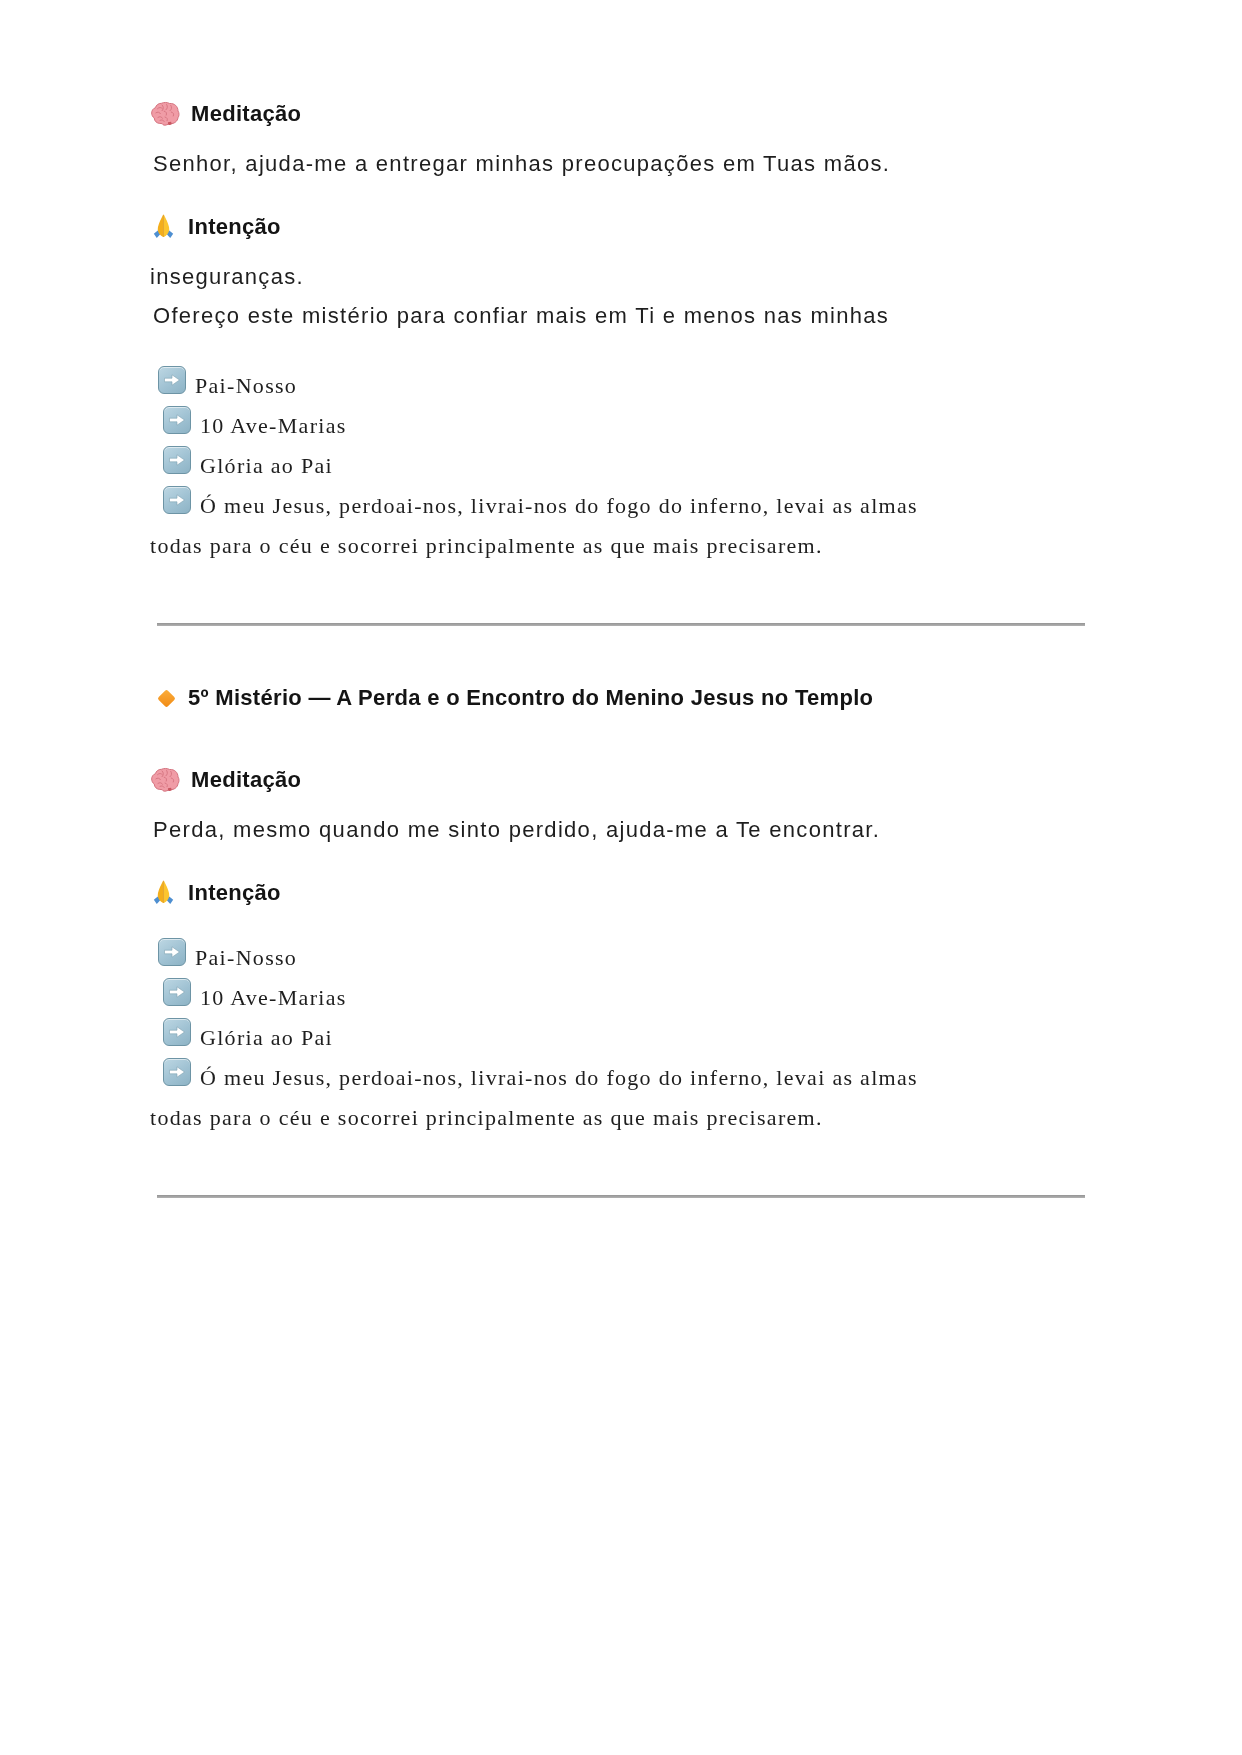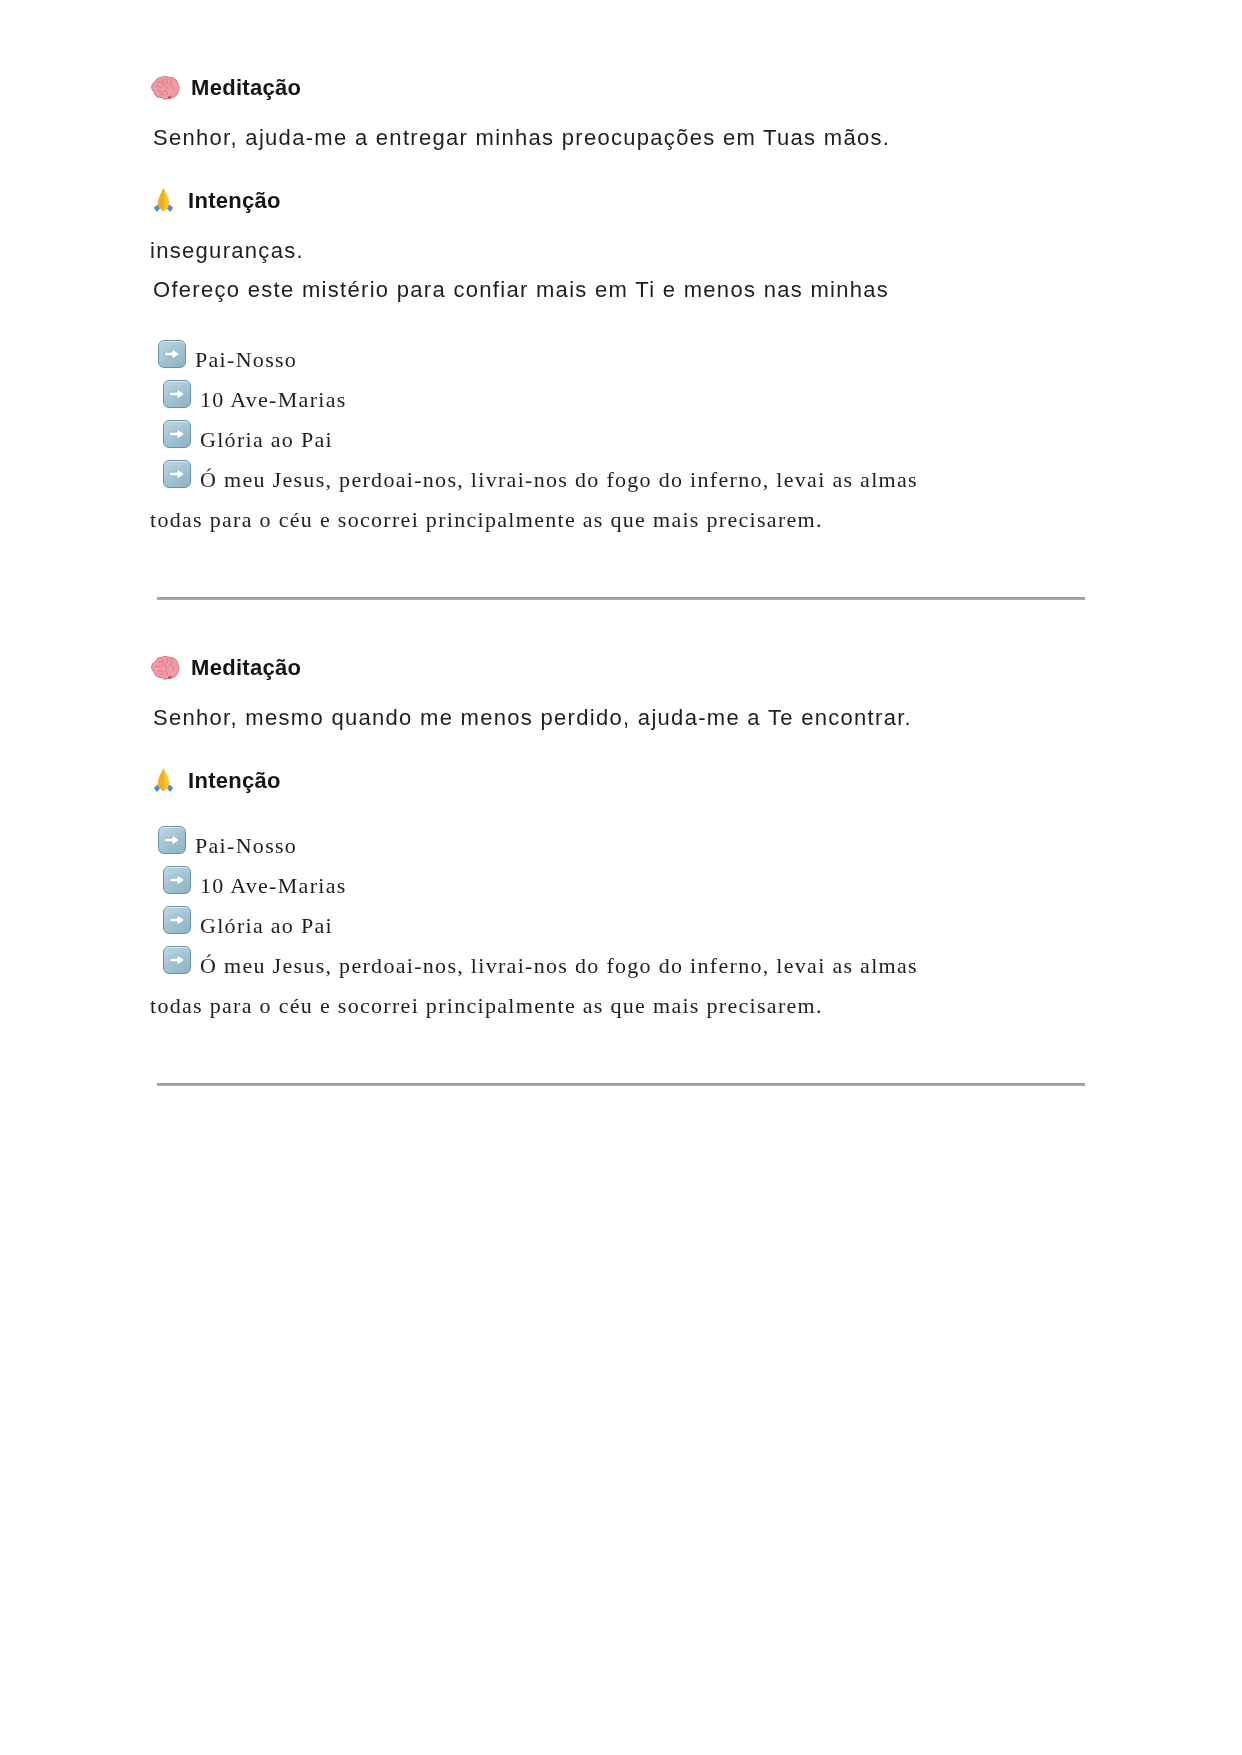--- a/index.html
+++ b/index.html
@@ -1,21 +1,21 @@
 <!DOCTYPE html>
 <html><head>
 <meta charset="utf-8">
 <style>
   html,body { margin:0; padding:0; background:#ffffff; }
   .page {
     position:relative;
     width:1242px; height:1755px;
     box-sizing:border-box;
     background:#ffffff;
-    padding:74px 140px 0 150px;
+    padding:100px 140px 0 150px;
     overflow:hidden;
     font-family:"Liberation Sans", sans-serif;
     font-size:22px;
     color:#1e1e1e;
     letter-spacing:1.3px;
   }
   .h {
     display:flex; align-items:center;
     font-weight:700; color:#141414;
     line-height:28px; letter-spacing:0.3px;
@@ -130,33 +130,37 @@
         <span>Ó meu Jesus, perdoai-nos, livrai-nos do fogo do inferno, levai as almas</span>
       </div>
       <div class="prayer-line cont">todas para o céu e socorrei principalmente as que mais precisarem.</div>
     </div>
   </section>
 
   <hr class="divider">
 
   <section>
 
+    <div class="h h-mystery">
+      <span class="diamond"></span>
+      <span>5º Mistério — A Perda e o Encontro do Menino Jesus no Templo</span>
+    </div>
 
     <div class="h h-med">
       <span class="emoji">
         <svg width="30" height="27" viewBox="0 0 36 32">
           <path d="M14 2.5 C9.5 2.5 7.2 5.2 6.6 7.8 C3.6 8.8 2 11.3 2 14.2 C2 16.7 3.1 18.8 5.1 20.2 C5.2 24 8.2 26.6 11.7 26.7 L14.6 27 C15.6 28.6 17.2 29.2 19.2 28.6 L24.2 27.1 C29.2 27.1 33 24.2 33.6 19.8 C35.2 17.8 35.2 13.8 33.6 11.8 C33.6 6.2 29.2 2.3 23.6 2.8 C20.6 1.2 16.6 1.2 14 2.5 Z" fill="#f09ca6" stroke="#d4737f" stroke-width="1.2"></path>
           <path d="M9 9 C11 7 13.5 7.2 14.8 9 M14.5 4.5 C16.5 6.5 16.5 9.5 14.5 11.5 M20 4 C21.5 6.5 21 9 19 10.5 M25 5 C26.5 7.5 26 10 24 11.5 M7 14 C9 12.5 11.5 13 12.5 15 M17 12 C19.5 12.5 20.5 14.5 19.5 16.8 M25.5 13 C28 13.5 29 15.5 28 17.8 M9.5 19.5 C11.5 18 14 18.5 15 20.5 M18 19 C20.5 19.5 21.5 21.5 20.5 23.5 M12 23 C14 22 16 22.5 17 24.3" fill="none" stroke="#d4737f" stroke-width="1.1" stroke-linecap="round"></path>
           <path d="M21.5 27 C22.2 29 25.2 29.2 26.2 27.2 L25.2 24.8 L21.5 25.2 Z" fill="#ca5862"></path>
         </svg>
       </span>
       <span>Meditação</span>
     </div>
     <div class="para">
-      <div class="pline first">Senhor, mesmo quando me menos perdido, ajuda-me a Te encontrar.</div>
+      <div class="pline first">Perda, mesmo quando me sinto perdido, ajuda-me a Te encontrar.</div>
     </div>
 
     <div class="h h-int">
       <span class="emoji">
         <svg width="27" height="29" viewBox="0 0 32 32">
           <path d="M4.5 24.5 L10 20 L13.2 24 L8 29.5 Z" fill="#4e8fd1"></path>
           <path d="M27.5 24.5 L22 20 L18.8 24 L24 29.5 Z" fill="#4e8fd1"></path>
           <path d="M15.5 2 C13 7 10.4 12 9.4 17 C8.6 21 9.9 24.2 12.9 26.6 L15.5 28.3 Z" fill="#f3ae1c"></path>
           <path d="M16.5 2 C19 7 21.6 12 22.6 17 C23.4 21 22.1 24.2 19.1 26.6 L16.5 28.3 Z" fill="#fcc52f"></path>
           <path d="M15.5 2 L16.5 2 L16.5 28.3 L15.5 28.3 Z" fill="#e09a12"></path>

